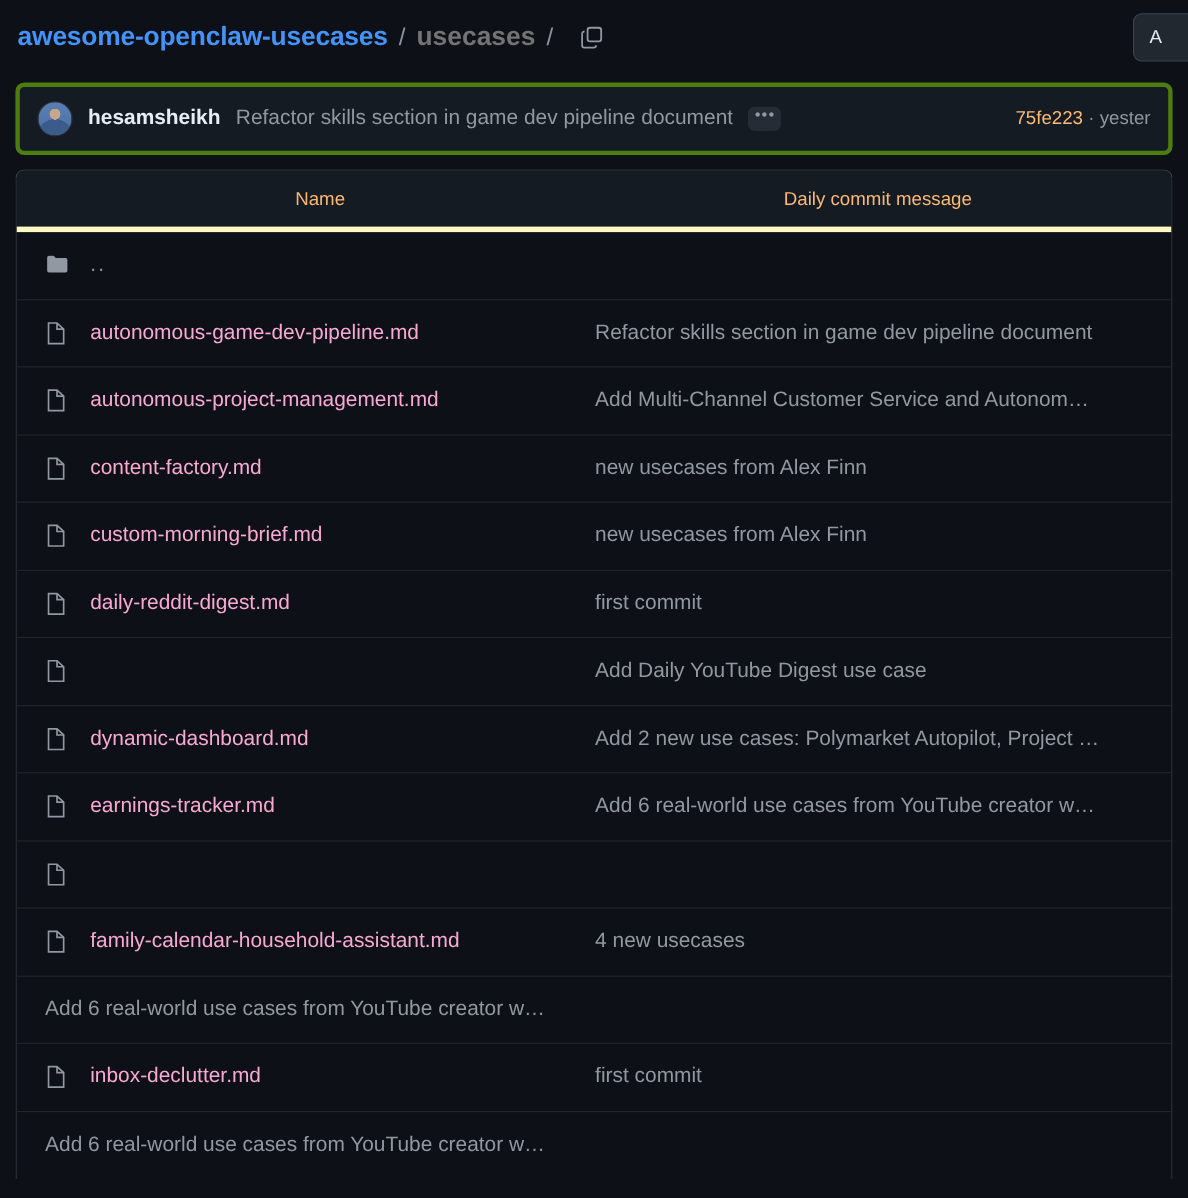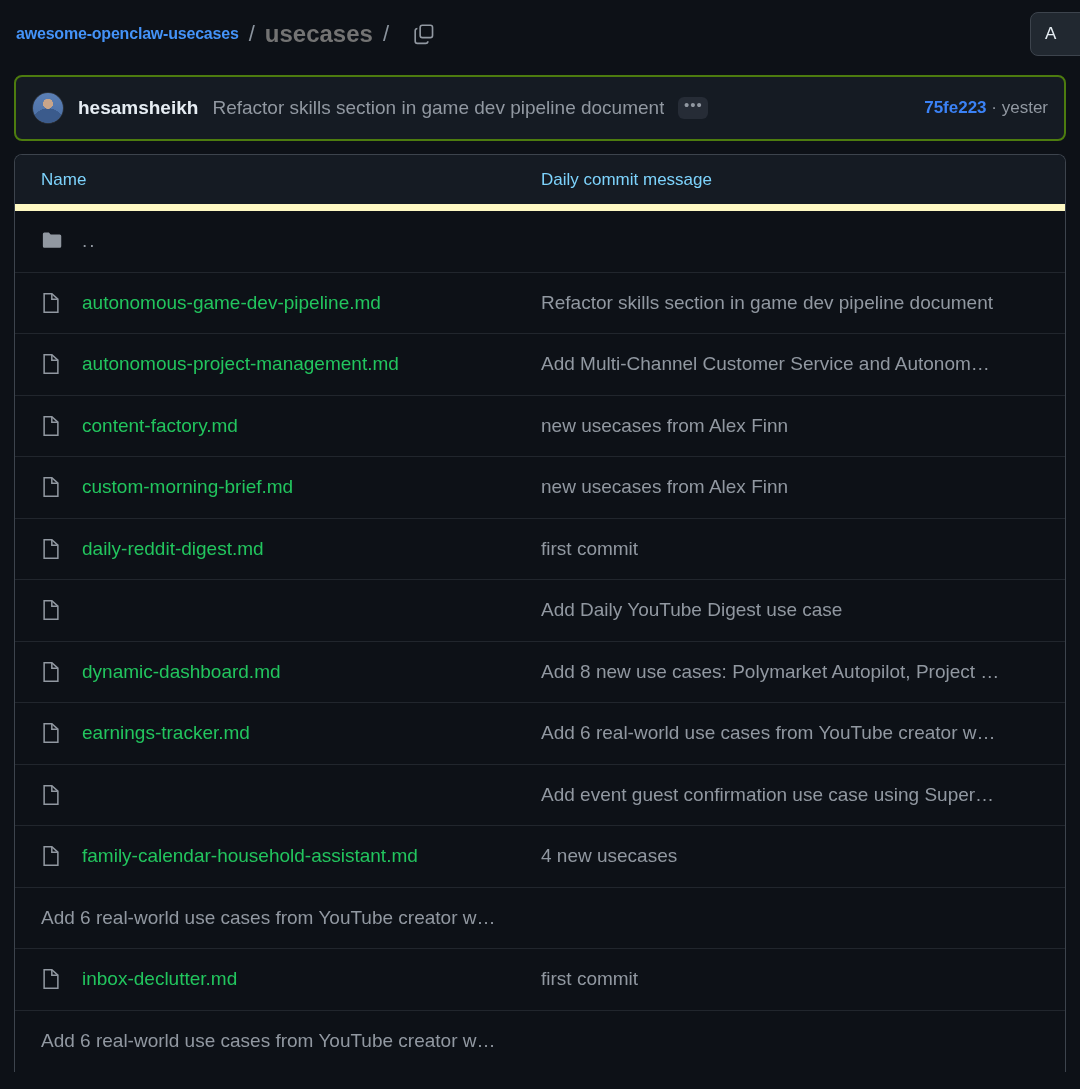--- a/index.html
+++ b/index.html
@@ -14,21 +14,21 @@
 
   
   .breadcrumb-bar {
     display: flex;
     align-items: center;
     height: 68px;
     padding: 0 16px;
     position: relative;
   }
   .bc-repo {
-    font-size: 16px;
+    font-size: 24px;
     font-weight: bold;
     color: #4493f8;
     text-decoration: none;
     letter-spacing: -0.2px;
   }
   .bc-sep {
     font-size: 22px;
     color: #8b949e;
     margin: 0 10px;
     font-weight: 300;
@@ -63,21 +63,21 @@
     font-size: 17px;
     color: #e6edf3;
     overflow: hidden;
   }
 
   
   .commit-bar {
     margin: 7px 14px 0 14px;
     height: 66px;
     background: #151b23;
-    border: 2px solid #4d7c0f;
+    border: 4px solid #4d7c0f;
     border-radius: 8px;
     display: flex;
     align-items: center;
     padding: 0 16px;
     position: relative;
   }
   .avatar {
     width: 32px; height: 32px;
     border-radius: 50%;
     background: #30363d;
@@ -122,40 +122,41 @@
     line-height: 10px;
     padding-bottom: 6px;
   }
   .commit-meta {
     position: absolute;
     right: 16px;
     font-size: 17px;
     color: #9198a1;
     white-space: nowrap;
   }
-  .commit-meta .sha { color: #3b82f6; font-weight: bold; }
+  .commit-meta .sha { color: #fdba74; }
 
   
   .file-table {
     margin: 13px 14px 0 14px;
     border: 1px solid #3d444d;
     border-radius: 8px 8px 0 0;
     border-bottom: none;
     overflow: hidden;
     background: #0d1117;
   }
   .ft-head {
     display: flex;
     align-items: center;
     height: 56px;
     background: #151b23;
-    border-bottom: 7px solid #fef9c3;
+    border-bottom: 5px solid #fef9c3;
     padding: 0 0 0 26px;
     font-size: 17px;
-    color: #7dd3fc;
+    color: #fdba74;
+    text-align: center;
   }
   .col-name { width: 500px; flex: 0 0 auto; }
   .col-msg  { flex: 1 1 auto; }
   .col-time { width: 10px; flex: 0 0 auto; }
 
   .ft-row {
     display: flex;
     align-items: center;
     height: 61.5px;
     border-bottom: 1px solid #21262d;
@@ -164,21 +165,21 @@
   }
   .ft-row:last-child { border-bottom: none; }
   .ft-row .icon {
     width: 22px;
     flex: 0 0 auto;
     display: flex;
     align-items: center;
     margin-right: 19px;
   }
   .ft-row .fname {
-    color: #22c55e;
+    color: #f9a8d4;
     white-space: nowrap;
     overflow: hidden;
     text-overflow: ellipsis;
     padding-right: 14px;
   }
   .ft-row .fname-cell {
     width: 500px;
     flex: 0 0 auto;
     display: flex;
     align-items: center;
@@ -325,21 +326,21 @@
       <div class="ft-row">
         <div class="fname-cell">
           <span class="icon">
             <svg width="20" height="22" viewBox="0 0 14 16" fill="none" stroke="#9198a1" stroke-width="1.1">
               <path d="M2 1.2h5.6L12 5.2v9.6H2z"></path>
               <path d="M7.6 1.2v4h4.4"></path>
             </svg>
           </span>
           <span class="fname">dynamic-dashboard.md</span>
         </div>
-        <div class="fmsg">Add 8 new use cases: Polymarket Autopilot, Project …</div>
+        <div class="fmsg">Add 2 new use cases: Polymarket Autopilot, Project …</div>
       </div>
       <div class="ft-row">
         <div class="fname-cell">
           <span class="icon">
             <svg width="20" height="22" viewBox="0 0 14 16" fill="none" stroke="#9198a1" stroke-width="1.1">
               <path d="M2 1.2h5.6L12 5.2v9.6H2z"></path>
               <path d="M7.6 1.2v4h4.4"></path>
             </svg>
           </span>
           <span class="fname">earnings-tracker.md</span>
@@ -348,21 +349,20 @@
       </div>
       <div class="ft-row">
         <div class="fname-cell">
           <span class="icon">
             <svg width="20" height="22" viewBox="0 0 14 16" fill="none" stroke="#9198a1" stroke-width="1.1">
               <path d="M2 1.2h5.6L12 5.2v9.6H2z"></path>
               <path d="M7.6 1.2v4h4.4"></path>
             </svg>
           </span>
         </div>
-        <div class="fmsg">Add event guest confirmation use case using Super…</div>
       </div>
       <div class="ft-row">
         <div class="fname-cell">
           <span class="icon">
             <svg width="20" height="22" viewBox="0 0 14 16" fill="none" stroke="#9198a1" stroke-width="1.1">
               <path d="M2 1.2h5.6L12 5.2v9.6H2z"></path>
               <path d="M7.6 1.2v4h4.4"></path>
             </svg>
           </span>
           <span class="fname">family-calendar-household-assistant.md</span>

